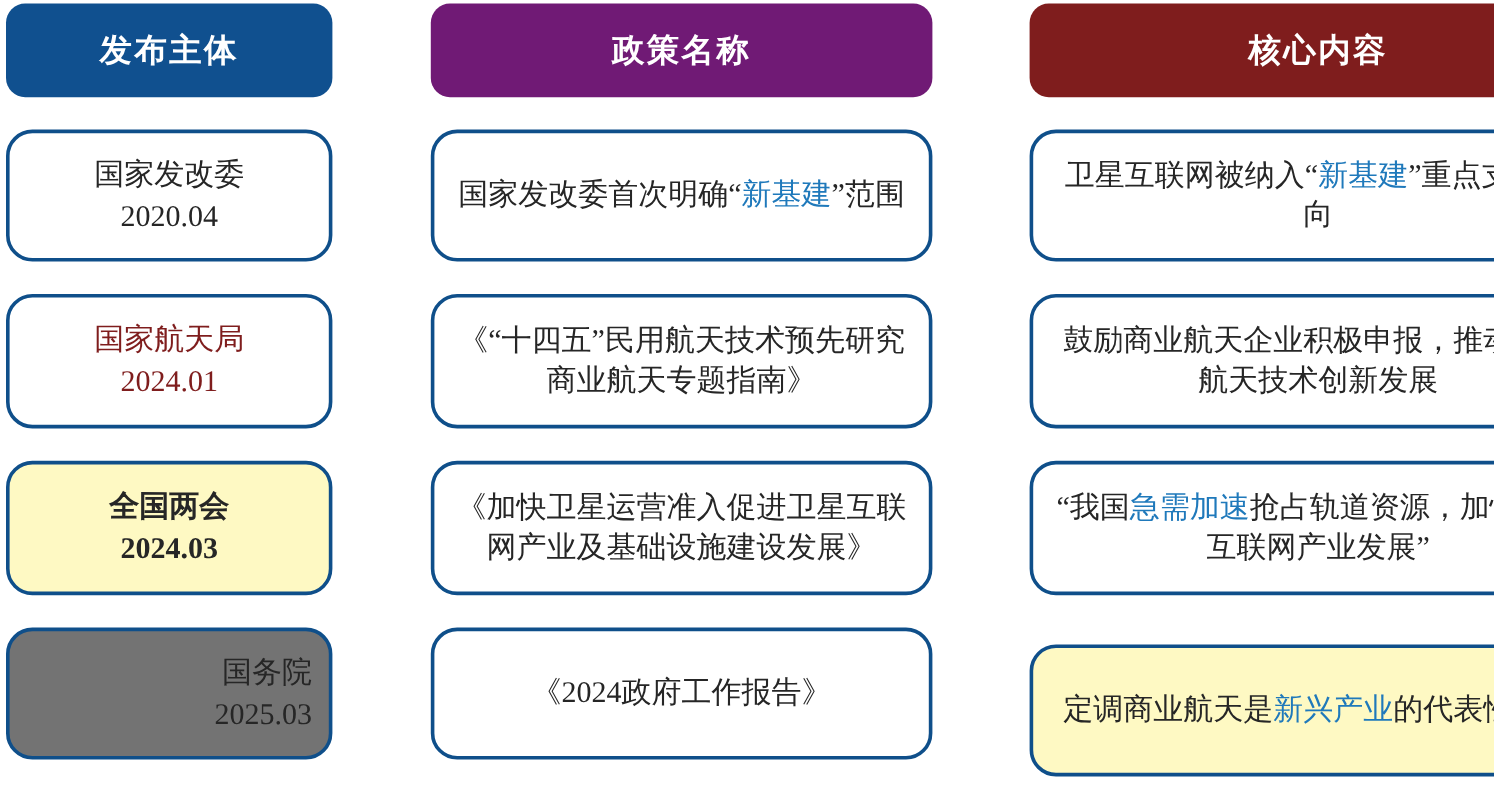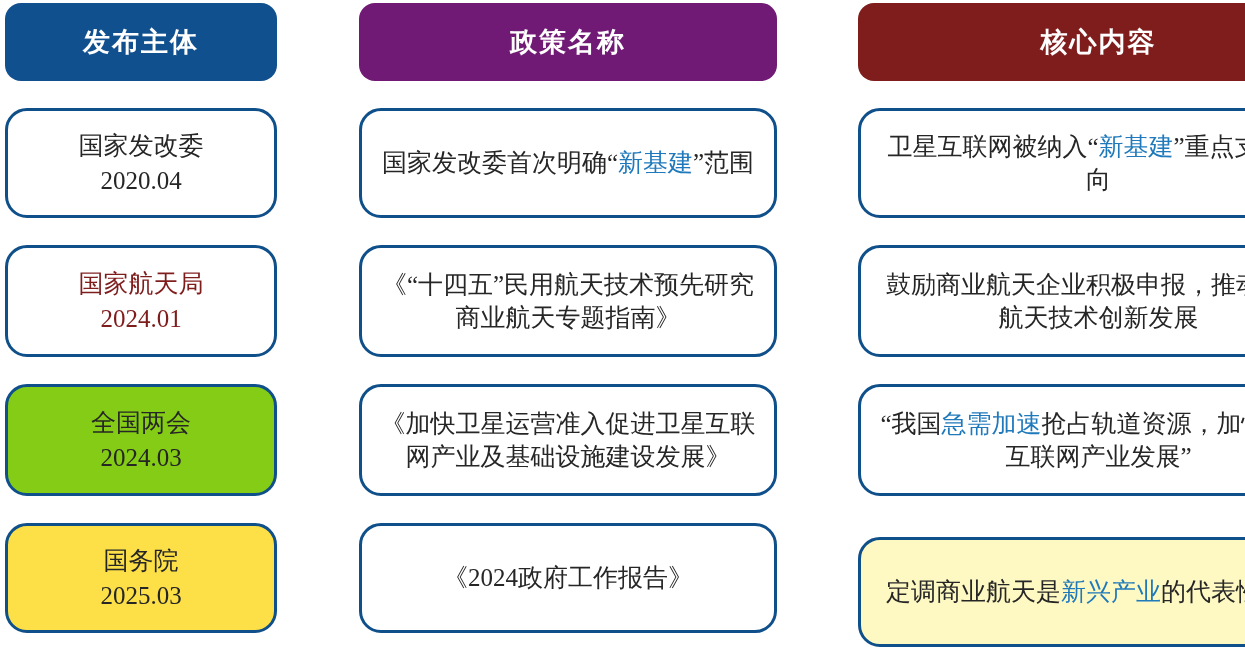--- a/index.html
+++ b/index.html
@@ -151,42 +151,42 @@
     </div>
     <div class="col-3">
       <div class="cell" style="border-color: rgb(15, 79, 138); background: rgb(255, 255, 255); padding-left: 14px;">
         <span class="txt" style="color: rgb(38, 38, 38);"><span>鼓励商业航天企业积极申报，推动民用航天技术创新发展</span></span>
       </div>
     </div>
   </div>
 
   <div class="row body-row r3">
     <div class="col-1">
-      <div class="cell narrow" style="border-color: rgb(15, 79, 138); background: #84cc16;">
+      <div class="cell narrow" style="border-color: rgb(15, 79, 138); background: #fef9c3; font-weight: bold;">
         <span class="txt" style="color: rgb(38, 38, 38);">
           <span class="nowrap-line">全国两会</span>
           <span class="nowrap-line">2024.03</span>
         </span>
       </div>
     </div>
     <div class="col-2">
       <div class="cell" style="border-color: rgb(15, 79, 138); background: rgb(255, 255, 255);">
         <span class="txt" style="color: rgb(38, 38, 38);"><span>《加快卫星运营准入促进卫星互联网产业及基础设施建设发展》</span></span>
       </div>
     </div>
     <div class="col-3">
       <div class="cell" style="border-color: rgb(15, 79, 138); background: rgb(255, 255, 255);">
         <span class="txt" style="color: rgb(38, 38, 38);"><span>“我国</span><span class="hl" style="color: rgb(31, 121, 187);">急需加速</span><span>抢占轨道资源，加快卫星互联网产业发展”</span></span>
       </div>
     </div>
   </div>
 
   <div class="row body-row r4">
     <div class="col-1">
-      <div class="cell narrow" style="border-color: rgb(15, 79, 138); background: #fde047;">
+      <div class="cell narrow" style="border-color: rgb(15, 79, 138); background: #737373; text-align: right;">
         <span class="txt" style="color: rgb(38, 38, 38);">
           <span class="nowrap-line">国务院</span>
           <span class="nowrap-line">2025.03</span>
         </span>
       </div>
     </div>
     <div class="col-2">
       <div class="cell" style="border-color: rgb(15, 79, 138); background: rgb(255, 255, 255);">
         <span class="txt" style="color: rgb(38, 38, 38);"><span>《2024政府工作报告》</span></span>
       </div>

